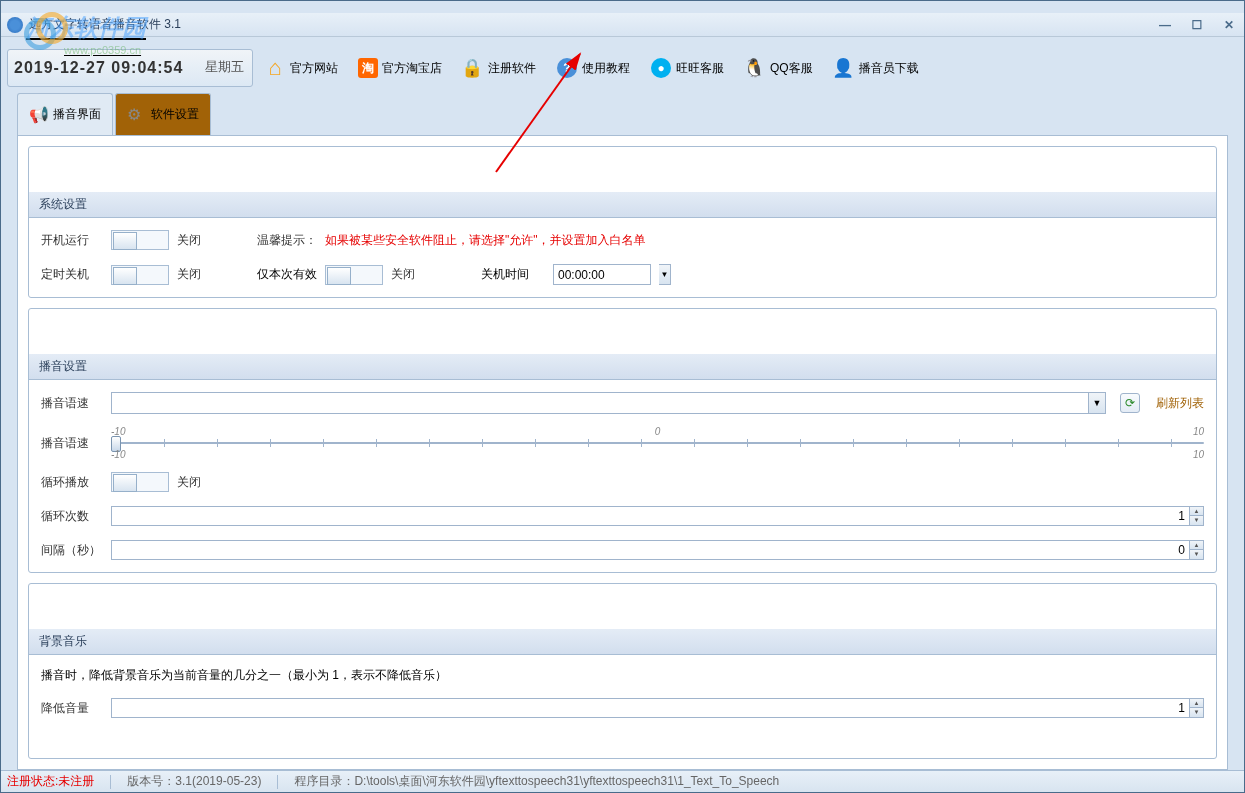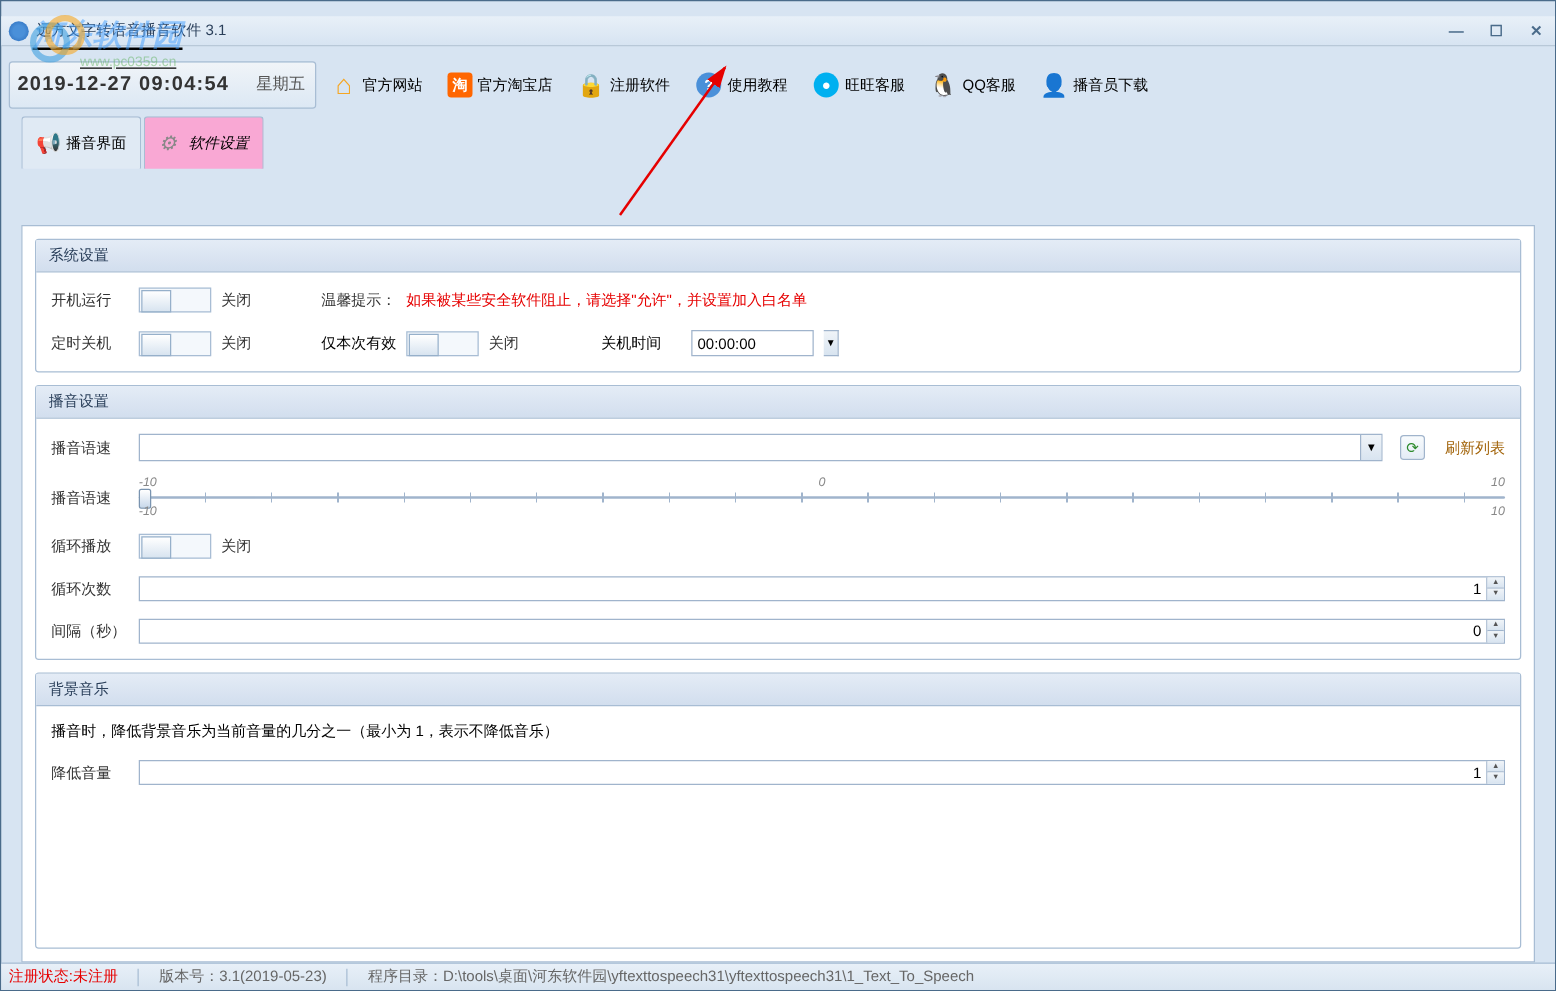--- a/index.html
+++ b/index.html
@@ -28,32 +28,32 @@
 .tb-btn { height: 38px; display: flex; align-items: center; padding: 0 8px; border: 1px solid transparent; border-radius: 3px; cursor: pointer; gap: 4px; }
 .tb-icon { width: 22px; height: 22px; display: flex; align-items: center; justify-content: center; font-size: 18px; }
 .ic-home { color: #f5a623; } .ic-home::before{content:'⌂';font-size:22px;}
 .ic-tao { background:#ff6600; color:#fff; border-radius:3px; font-size:12px; font-weight:bold; width:20px; height:20px; line-height:20px; text-align:center;}
 .ic-lock::before { content:'🔒'; }
 .ic-help { width:20px; height:20px; border-radius:50%; background:#4a90d9; color:#fff; line-height:20px; text-align:center; font-weight:bold; }
 .ic-ww { width:20px; height:20px; border-radius:50%; background:#00b0f0; color:#fff; line-height:20px; text-align:center; }
 .ic-qq::before { content:'🐧'; }
 .ic-announcer::before { content:'👤'; }
 
-.tabs-area { padding: 6px 16px 0 16px; flex: 1; display: flex; flex-direction: column; gap: 45px; }
+.tabs-area { padding: 6px 16px 0 16px; flex: 1; display: flex; flex-direction: column; }
 .tabs-row { display: flex; height: 42px; }
 .tab { width: 96px; height: 42px; display: flex; align-items: center; justify-content: center; gap: 4px; border: 1px solid #a8bdd4; border-bottom: none; background: #e0eaf4; cursor: pointer; border-radius: 3px 3px 0 0; margin-right: 2px; }
-.tab.active { background: #f9a8d4; font-style: italic; }
+.tab.active { background: #a16207; }
 .tab-icon { width: 20px; height: 20px; }
 .ic-mega { color:#4a90d9; } .ic-mega::before { content:'📢'; font-size:16px; }
 .ic-gear { color:#888; } .ic-gear::before { content:'⚙'; font-size:16px; }
 
 .content-panel { flex: 1; background: #fff; border: 1px solid #a8bdd4; padding: 10px; overflow: auto; display: flex; flex-direction: column; gap: 10px; }
 
 .group-box { border: 1px solid #a8bdd4; border-radius: 3px; }
-.group-title { background: linear-gradient(#e4ecf6, #d2deee); border-bottom: 1px solid #a8bdd4; padding: 4px 10px; color: #2a3f5a; font-size: 12px; }
+.group-title { background: linear-gradient(#e4ecf6, #d2deee); border-bottom: 1px solid #a8bdd4; padding: 4px 10px; color: #2a3f5a; font-size: 12px; margin-top: 45px; }
 .group-body { padding: 12px; display: flex; flex-direction: column; gap: 14px; }
 
 .row { display: flex; align-items: center; gap: 8px; }
 .lbl { width: 62px; color: #333; }
 .toggle-sw { width: 58px; height: 20px; border: 1px solid #a8bdd4; background: #f4f8fc; position: relative; cursor: pointer; }
 .toggle-sw::before { content:''; position:absolute; left:1px; top:1px; width:22px; height:16px; background:linear-gradient(#fff,#d8e4f0); border:1px solid #96b0ca; }
 .tog-lbl { color: #333; }
 .warning { color: #e60000; margin-left: 46px; }
 
 .time-input { width: 98px; height: 21px; border: 1px solid #a0b4cc; padding: 2px 4px; background:#fff; }

